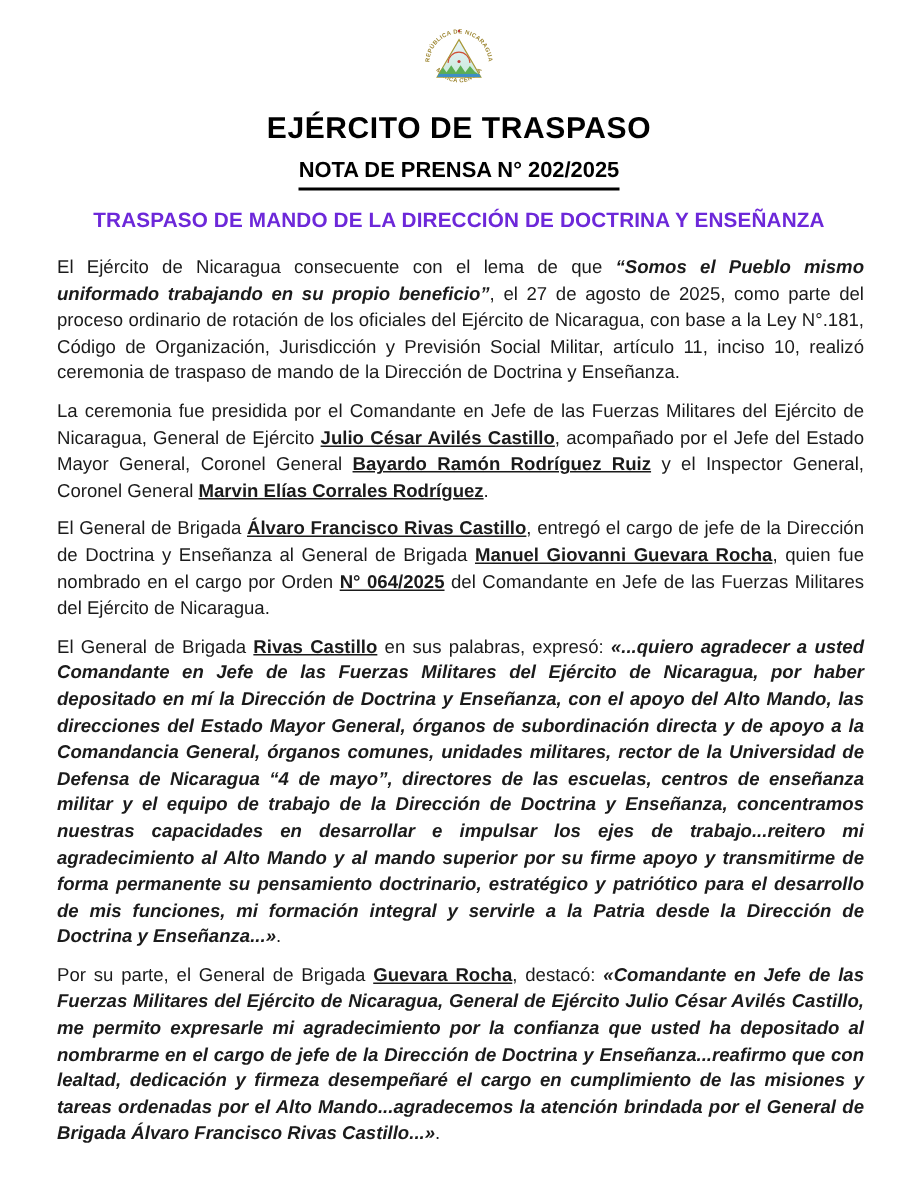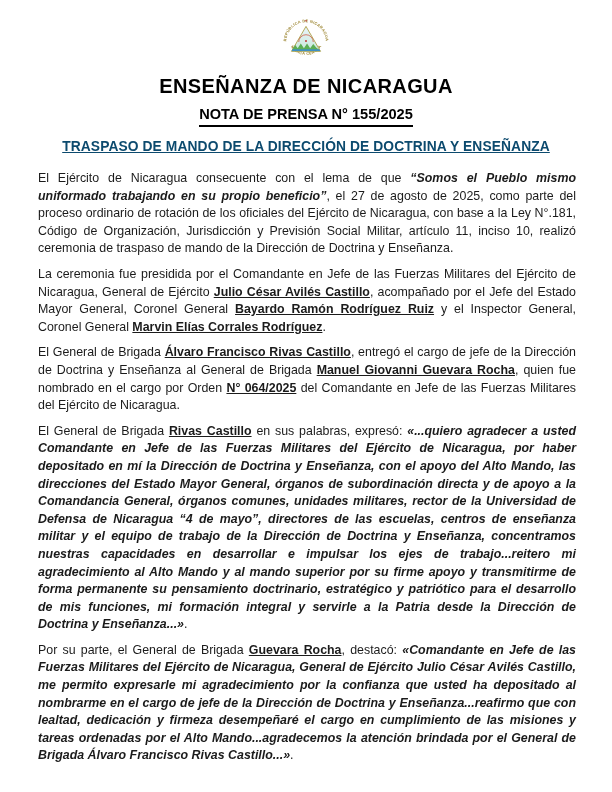--- a/index.html
+++ b/index.html
@@ -11,21 +11,21 @@
   }
   .page{position:relative;width:612px;height:792px;overflow:hidden;background:#fff;}
   .doc-header{text-align:center;}
   .emblem{margin-top:15px;line-height:0;}
   .org-title{
     margin:5px 0 0 0;font-size:20px;font-weight:bold;color:#000;
     letter-spacing:0.4px;line-height:1.2;
   }
   .press-note{margin:8px 0 0 0;font-size:14.6px;font-weight:bold;line-height:1.2;color:#000;}
   .press-note .underline{border-bottom:2px solid #000;padding-bottom:1px;display:inline-block;}
-  .headline{margin:12px 0 0 0;font-size:13.8px;font-weight:bold;line-height:1.2;color:#0c4a6e;letter-spacing:0.1px;text-decoration:underline;}
+  .headline{margin:12px 0 0 0;font-size:13.8px;font-weight:bold;line-height:1.2;color:#6d28d9;letter-spacing:0.1px;}
   .doc-body{margin:15px 36px 0 38px;}
   .para{
     font-size:12.4px;line-height:17.6px;text-align:justify;
     margin:0 0 8px 0;hyphens:none;color:#1b1b1b;
   }
   .run-n{font-weight:normal;font-style:normal;}
   .run-b{font-weight:bold;font-style:normal;text-decoration:underline;}
   .run-bi{font-weight:bold;font-style:italic;}
 </style>
 </head>
@@ -57,23 +57,23 @@
         <polygon points="52,22 80,70 24,70" fill="url(#skyGrad)" stroke="#a89838" stroke-width="1.6"></polygon>
         <g clip-path="url(#triClip)">
           <path d="M 38,52 A 14,14 0 0 1 66,52" stroke="#cf4f35" stroke-width="1.4" fill="none"></path>
           <circle cx="52" cy="50" r="2" fill="#c03a3a"></circle>
           <polygon points="22,70 30,56 36,64 42,55 48,64 54,55 60,64 66,56 72,63 82,70" fill="#5cae54"></polygon>
           <rect x="22" y="66" width="60" height="4.5" fill="#3f8fc4"></rect>
         </g>
       </svg>
     </div>
 
-    <h1 class="org-title">ENSEÑANZA DE NICARAGUA</h1>
+    <h1 class="org-title">EJÉRCITO DE TRASPASO</h1>
 
-    <h2 class="press-note"><span class="underline">NOTA DE PRENSA N° 155/2025</span></h2>
+    <h2 class="press-note"><span class="underline">NOTA DE PRENSA N° 202/2025</span></h2>
 
     <h3 class="headline">TRASPASO DE MANDO DE LA DIRECCIÓN DE DOCTRINA Y ENSEÑANZA</h3>
   </header>
 
   <main class="doc-body" id="doc-body">
       <p class="para"><span class="run-n">El Ejército de Nicaragua consecuente con el lema de que </span><span class="run-bi">“Somos el Pueblo mismo uniformado trabajando en su propio beneficio”</span><span class="run-n">, el 27 de agosto de 2025, como parte del proceso ordinario de rotación de los oficiales del Ejército de Nicaragua, con base a la Ley N°.181, Código de Organización, Jurisdicción y Previsión Social Militar, artículo 11, inciso 10, realizó ceremonia de traspaso de mando de la Dirección de Doctrina y Enseñanza.</span></p>
       <p class="para"><span class="run-n">La ceremonia fue presidida por el Comandante en Jefe de las Fuerzas Militares del Ejército de Nicaragua, General de Ejército </span><span class="run-b">Julio César Avilés Castillo</span><span class="run-n">, acompañado por el Jefe del Estado Mayor General, Coronel General </span><span class="run-b">Bayardo Ramón Rodríguez Ruiz</span><span class="run-n"> y el Inspector General, Coronel General </span><span class="run-b">Marvin Elías Corrales Rodríguez</span><span class="run-n">.</span></p>
       <p class="para"><span class="run-n">El General de Brigada </span><span class="run-b">Álvaro Francisco Rivas Castillo</span><span class="run-n">, entregó el cargo de jefe de la Dirección de Doctrina y Enseñanza al General de Brigada </span><span class="run-b">Manuel Giovanni Guevara Rocha</span><span class="run-n">, quien fue nombrado en el cargo por Orden </span><span class="run-b">N° 064/2025</span><span class="run-n"> del Comandante en Jefe de las Fuerzas Militares del Ejército de Nicaragua.</span></p>
       <p class="para"><span class="run-n">El General de Brigada </span><span class="run-b">Rivas Castillo</span><span class="run-n"> en sus palabras, expresó: </span><span class="run-bi">«...quiero agradecer a usted Comandante en Jefe de las Fuerzas Militares del Ejército de Nicaragua, por haber depositado en mí la Dirección de Doctrina y Enseñanza, con el apoyo del Alto Mando, las direcciones del Estado Mayor General, órganos de subordinación directa y de apoyo a la Comandancia General, órganos comunes, unidades militares, rector de la Universidad de Defensa de Nicaragua “4 de mayo”, directores de las escuelas, centros de enseñanza militar y el equipo de trabajo de la Dirección de Doctrina y Enseñanza, concentramos nuestras capacidades en desarrollar e impulsar los ejes de trabajo...reitero mi agradecimiento al Alto Mando y al mando superior por su firme apoyo y transmitirme de forma permanente su pensamiento doctrinario, estratégico y patriótico para el desarrollo de mis funciones, mi formación integral y servirle a la Patria desde la Dirección de Doctrina y Enseñanza...»</span><span class="run-n">.</span></p>
       <p class="para"><span class="run-n">Por su parte, el General de Brigada </span><span class="run-b">Guevara Rocha</span><span class="run-n">, destacó: </span><span class="run-bi">«Comandante en Jefe de las Fuerzas Militares del Ejército de Nicaragua, General de Ejército Julio César Avilés Castillo, me permito expresarle mi agradecimiento por la confianza que usted ha depositado al nombrarme en el cargo de jefe de la Dirección de Doctrina y Enseñanza...reafirmo que con lealtad, dedicación y firmeza desempeñaré el cargo en cumplimiento de las misiones y tareas ordenadas por el Alto Mando...agradecemos la atención brindada por el General de Brigada Álvaro Francisco Rivas Castillo...»</span><span class="run-n">.</span></p>

